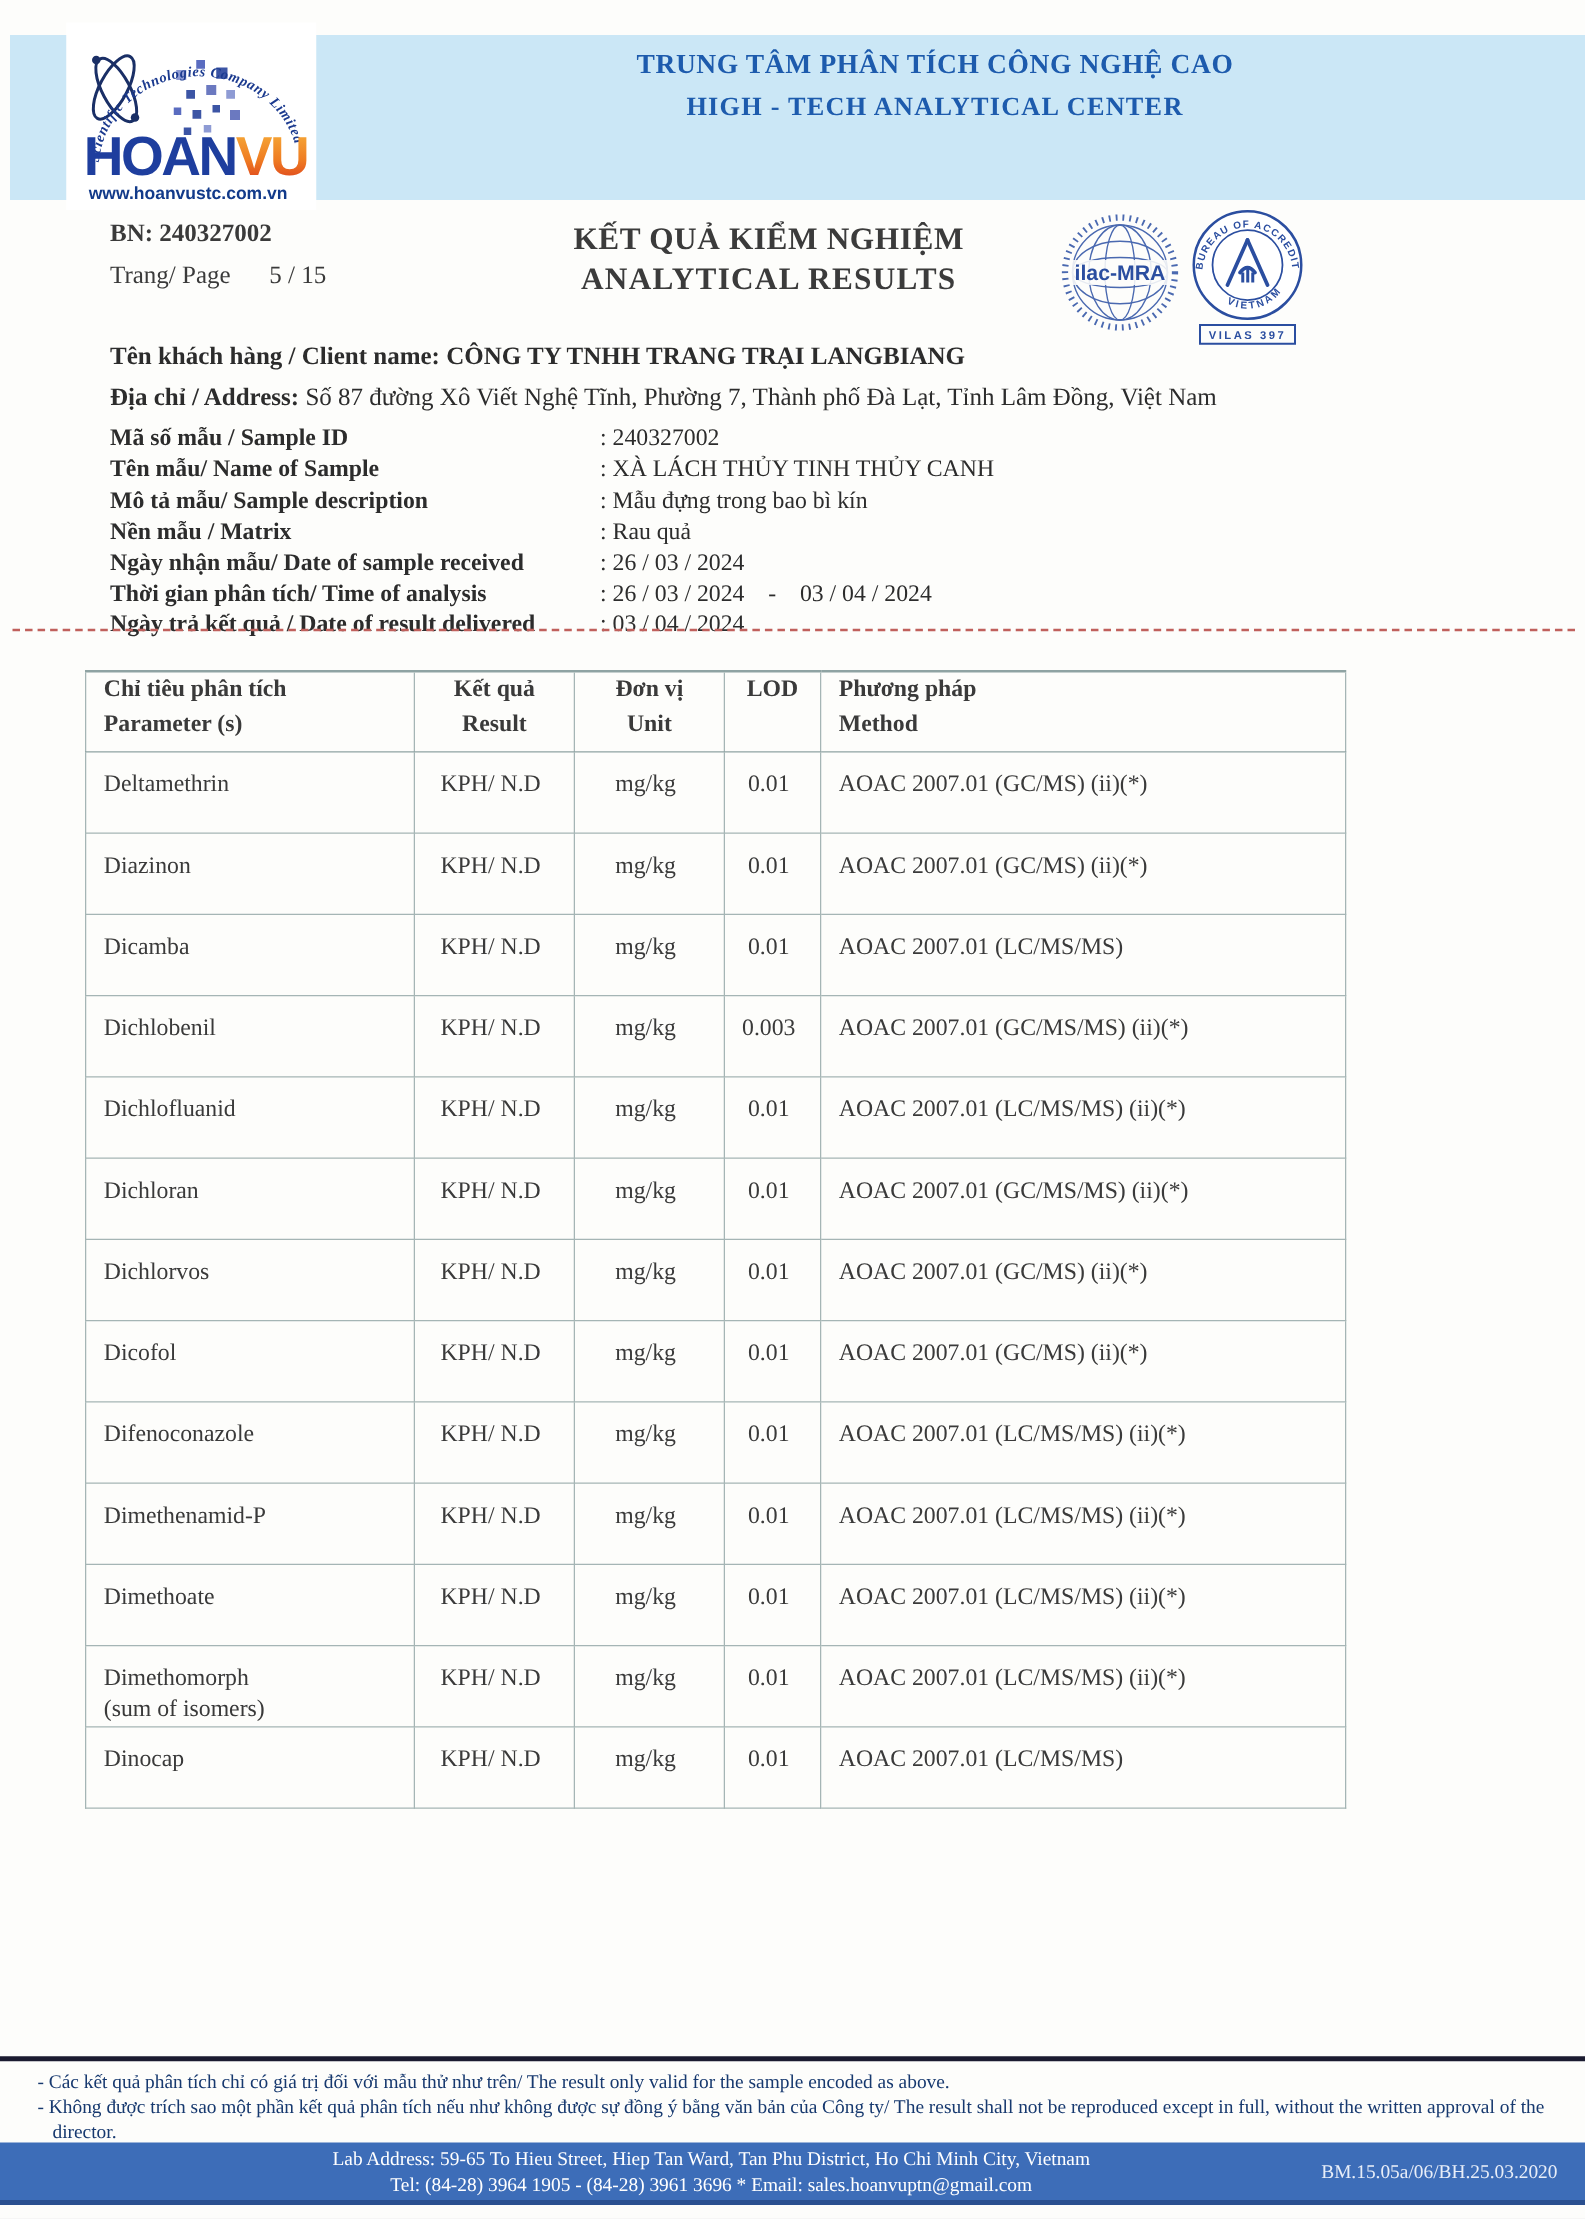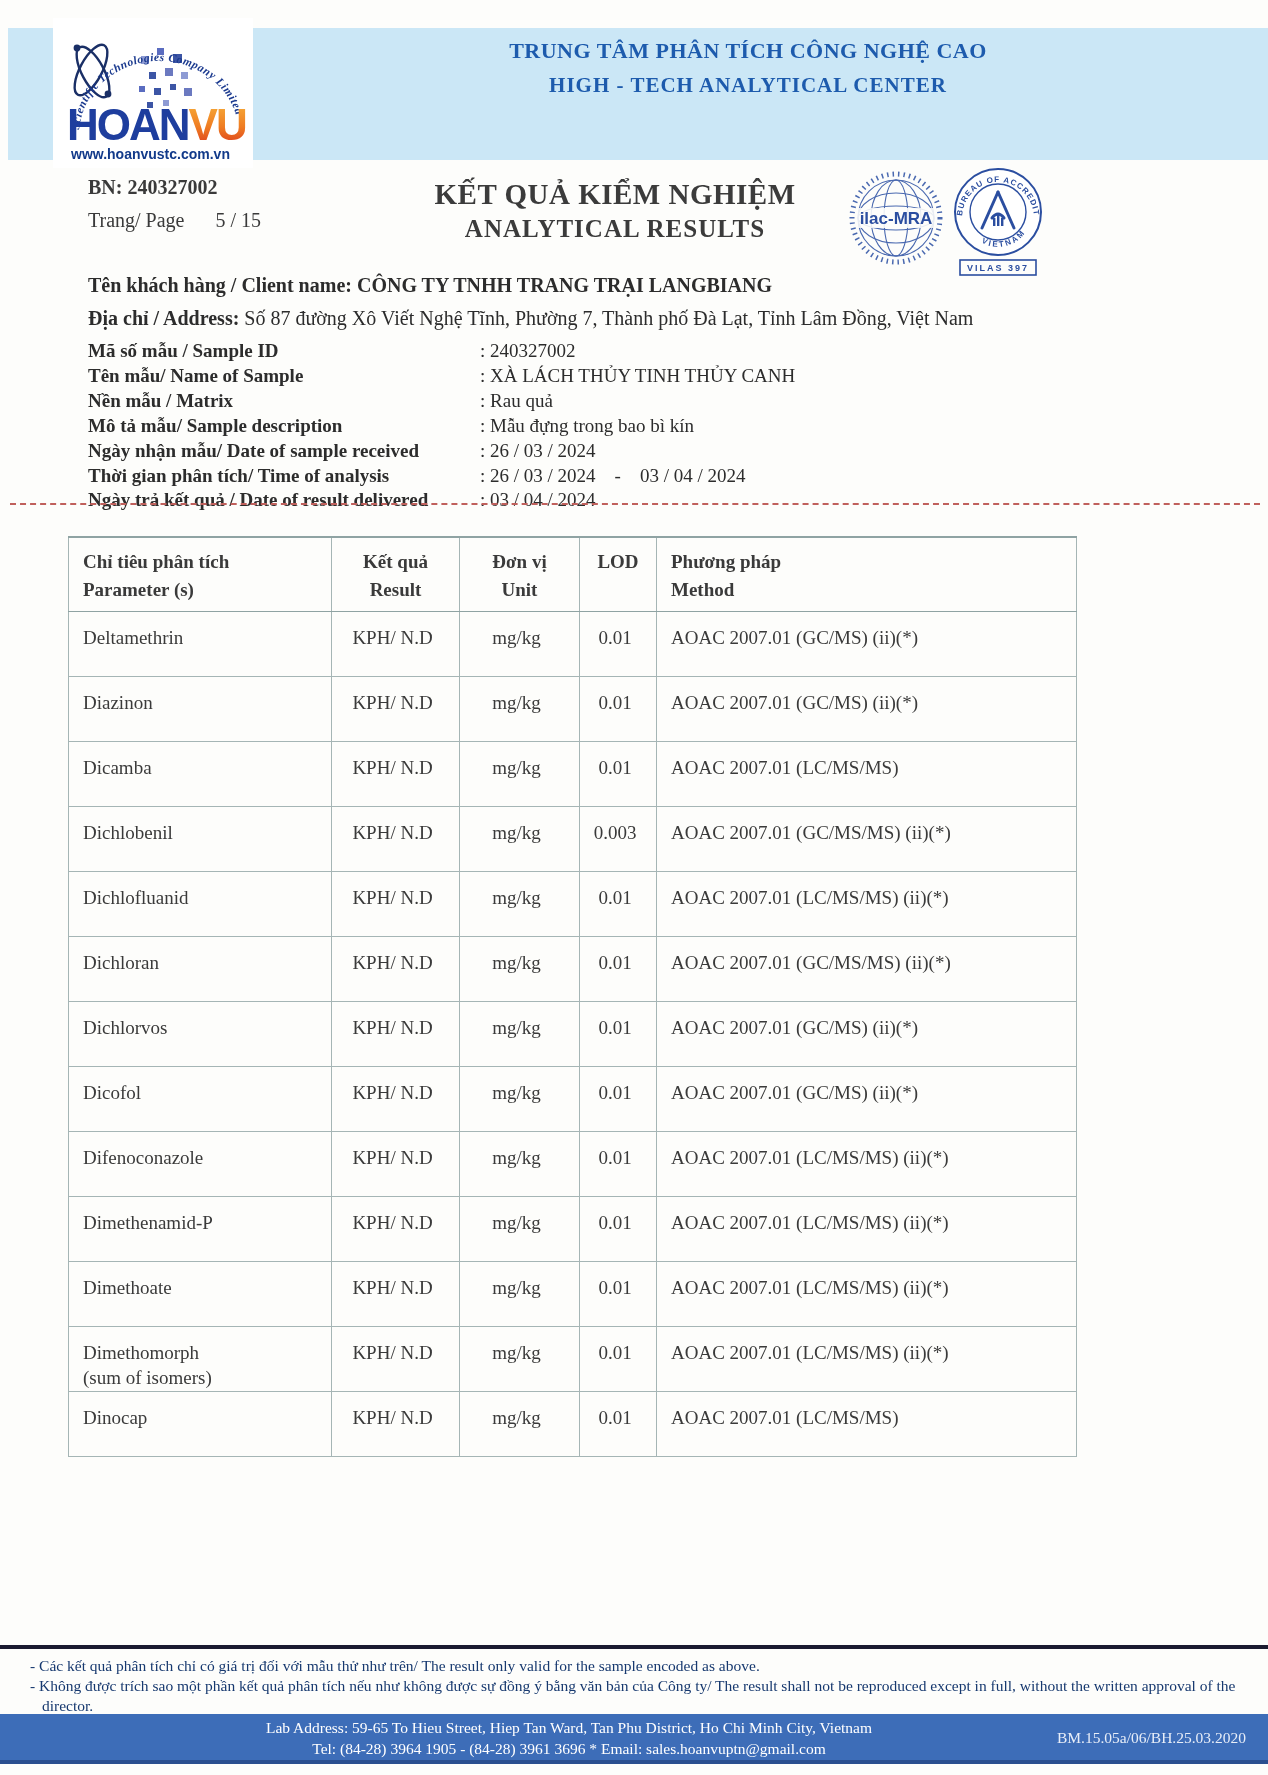--- a/index.html
+++ b/index.html
@@ -15,21 +15,21 @@
 
   .logo-box { position:absolute; left:45px; top:-10px; width:200px; height:150px; background:#ffffff; }
 
   
   .bn-block { position:absolute; left:88px; top:176px; font-size:20px; color:#3a3a3a; }
   .bn-line { font-weight:bold; }
   .page-line { margin-top:10px; }
   .page-line .plabel { margin-right:26px; }
 
   .title-block { position:absolute; left:380px; width:470px; top:178px; text-align:center; color:#3b3b3b; }
-  .title-vi { font-size:29px; font-weight:bold; letter-spacing:.5px; }
+  .title-vi { font-size:25px; font-weight:bold; letter-spacing:.5px; }
   .title-en { font-size:25px; font-weight:bold; letter-spacing:1px; margin-top:4px; }
 
   .seals { position:absolute; left:848px; top:166px; width:220px; height:110px; }
   .seal-ilac { position:absolute; left:0; top:4px; }
   .seal-boa  { position:absolute; left:98px; top:0; }
 
   
   .client { position:absolute; left:88px; top:272px; right:40px; font-size:20px; color:#2c2c2c; }
   .client-row { margin-bottom:6px; line-height:1.35; }
   .client-label { font-weight:bold; }
@@ -40,21 +40,21 @@
   .sflabel { width:392px; font-weight:bold; flex:none; }
   .sfvalue { white-space:pre-wrap; }
 
   .dashsep { position:absolute; top:503px; left:10px; right:8px; border-top:2px dashed #c0605c; }
 
   
   .rtable-wrap { position:absolute; top:536px; left:68px; }
   table.rtable { border-collapse:collapse; table-layout:fixed; width:1008px; font-size:19px; color:#3a3a3a; }
   .rtable th, .rtable td { border:1px solid #a5b5b5; vertical-align:top; }
   .rtable thead th { border-top:2px solid #8fa3a3; border-bottom:1.5px solid #8fa3a3; text-align:left;
-                     font-weight:bold; padding:10px 0 8px 14px; line-height:1.45;margin-left:25px; }
+                     font-weight:bold; padding:0 0 8px 14px; line-height:1.45;margin-left:25px; }
   .rtable thead th.c { text-align:center; padding-left:0; }
   .rtable td { height:65px; padding:14px 6px 0 14px; line-height:1.3; white-space:pre-line; }
   .rtable td.c { text-align:center; padding-left:0; }
   .col-param  { width:263px; }
   .col-result { width:128px; }
   .col-unit   { width:120px; }
   .col-lod    { width:77px;  }
   .col-method { width:420px; }
 
   
@@ -191,26 +191,26 @@
   <div class="sample-fields" id="sample-fields">
       <div class="sfrow">
         <span class="sflabel">Mã số mẫu / Sample ID</span>
         <span class="sfvalue">: 240327002</span>
       </div>
       <div class="sfrow">
         <span class="sflabel">Tên mẫu/ Name of Sample</span>
         <span class="sfvalue">: XÀ LÁCH THỦY TINH THỦY CANH</span>
       </div>
       <div class="sfrow">
+        <span class="sflabel">Mô tả mẫu/ Sample description</span>
+        <span class="sfvalue">: Mẫu đựng trong bao bì kín</span>
+      </div>
+      <div class="sfrow">
         <span class="sflabel">Nền mẫu / Matrix</span>
         <span class="sfvalue">: Rau quả</span>
-      </div>
-      <div class="sfrow">
-        <span class="sflabel">Mô tả mẫu/ Sample description</span>
-        <span class="sfvalue">: Mẫu đựng trong bao bì kín</span>
       </div>
       <div class="sfrow">
         <span class="sflabel">Ngày nhận mẫu/ Date of sample received</span>
         <span class="sfvalue">: 26 / 03 / 2024</span>
       </div>
       <div class="sfrow">
         <span class="sflabel">Thời gian phân tích/ Time of analysis</span>
         <span class="sfvalue">: 26 / 03 / 2024    -    03 / 04 / 2024</span>
       </div>
       <div class="sfrow">

